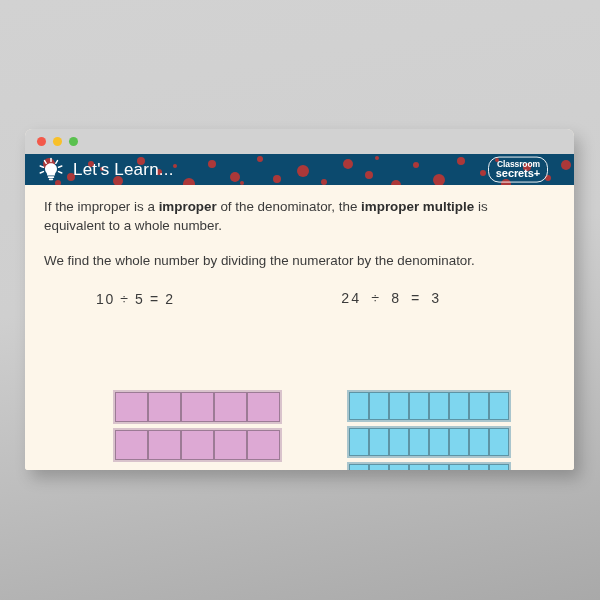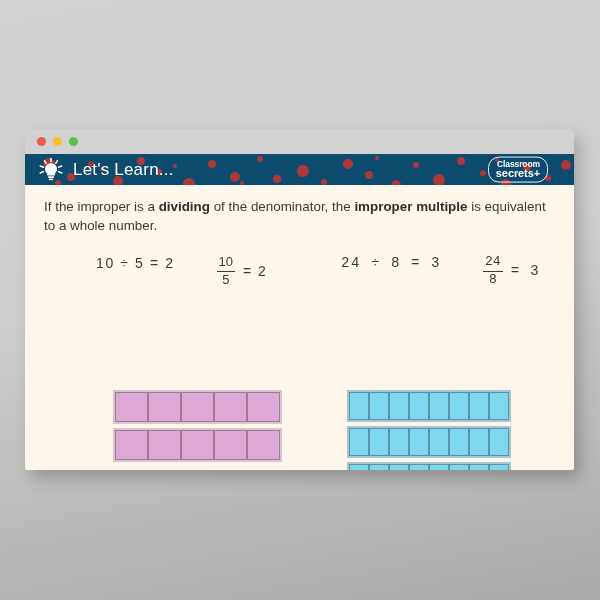--- a/index.html
+++ b/index.html
@@ -258,47 +258,32 @@
     <span id="banner-title">Let's Learn...</span>
 
     <span id="brand-logo">
       <span class="l1">Classroom</span>
       <span class="l2">secrets+</span>
     </span>
   </div>
 
   <div id="slide-body">
 
-    <p class="para"><span>If the improper is a </span><b>dividing</b><span> of the denominator, the </span><b>improper multiple</b><span> is equivalent to a whole number.</span></p>
-
+    <p class="para"><span>If the improper is a </span><b>improper</b><span> of the denominator, the </span><b>improper multiple</b><span> is equivalent to a whole number.</span></p>
+
+    <p class="para second">We find the whole number by dividing the numerator by the denominator.</p>
 
     <div id="equation-row">
 
       <div class="eq-group" id="eq-group-left">
         <span class="eq-plain">10  ÷  5  =  2</span>
-        <span class="eq-frac-wrap">
-          <span class="frac">
-            <span class="num">10</span>
-            <span class="bar"></span>
-            <span class="den">5</span>
-          </span>
-          <span class="eq-tail">= 2</span>
-        </span>
       </div>
 
       <div class="eq-group" id="eq-group-right">
         <span class="eq-plain">24  ÷  8  =  3</span>
-        <span class="eq-frac-wrap">
-          <span class="frac">
-            <span class="num">24</span>
-            <span class="bar"></span>
-            <span class="den">8</span>
-          </span>
-          <span class="eq-tail">= 3</span>
-        </span>
       </div>
 
     </div>
 
     <div class="model" id="model-pink">
         <div class="bar-row">
           <div class="cell"></div>
           <div class="cell"></div>
           <div class="cell"></div>
           <div class="cell"></div>

